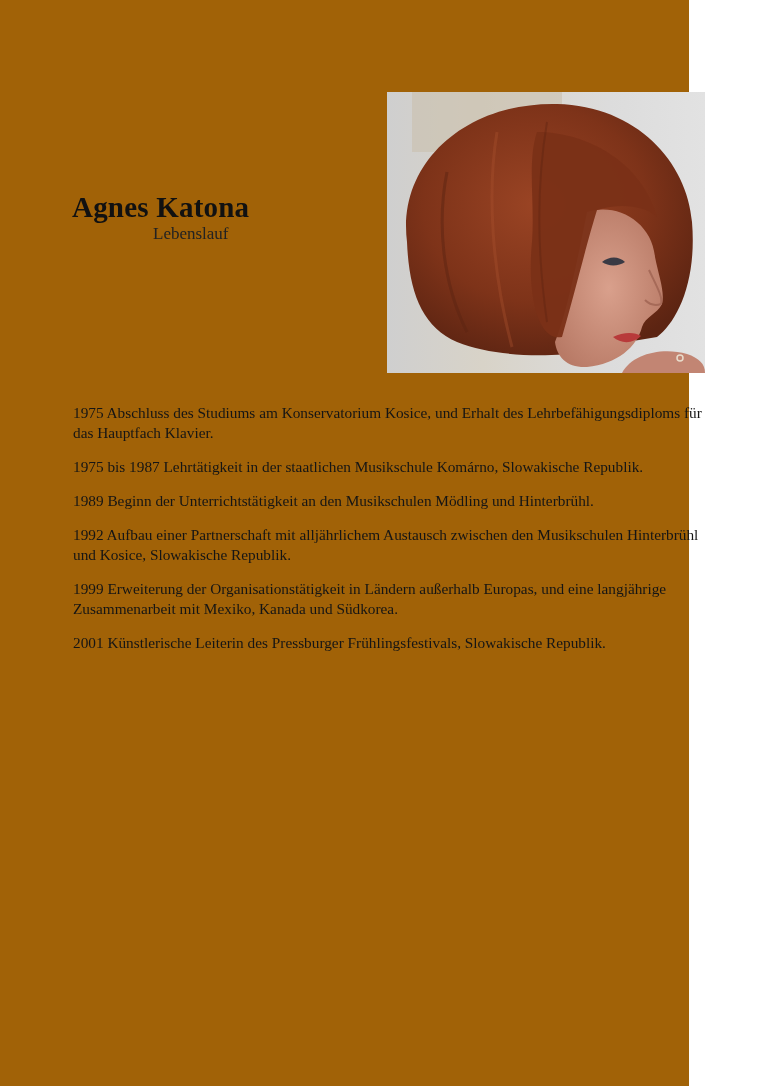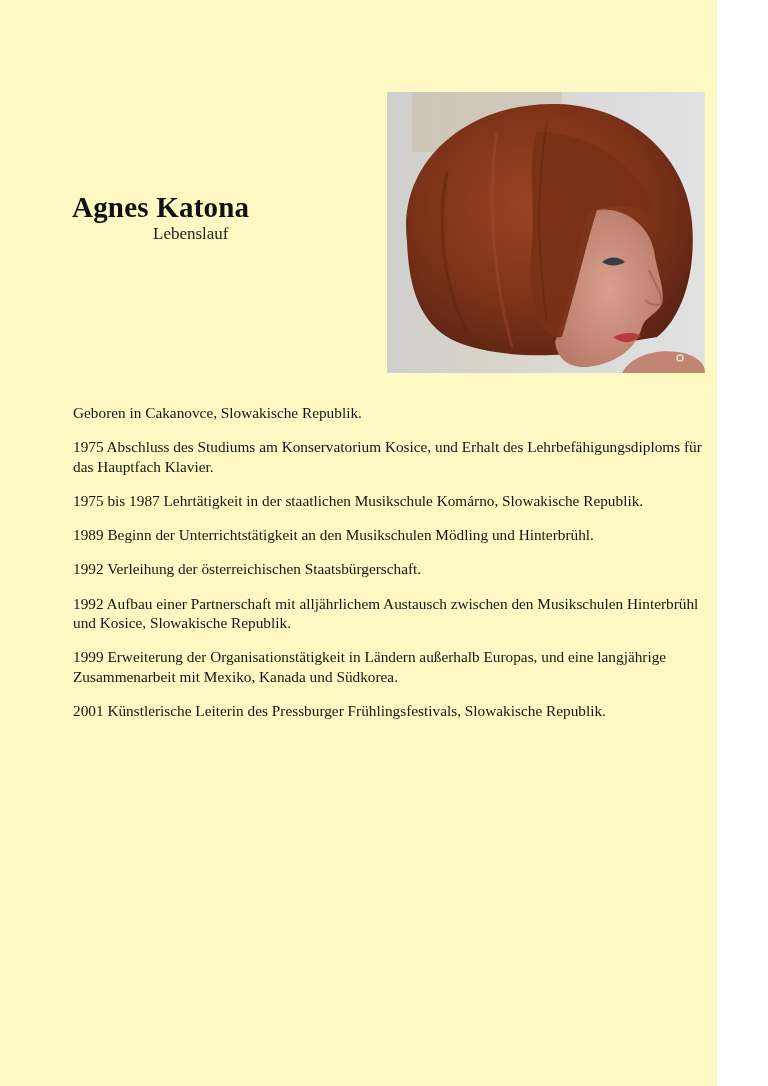--- a/index.html
+++ b/index.html
@@ -12,22 +12,21 @@
       height: 1086px;
       position: relative;
       overflow: hidden;
       font-family: "Liberation Serif", "DejaVu Serif", serif;
       color: #111111;
     }
     .page {
       position: absolute;
       left: 0; top: 0;
       width: 689px; height: 1086px;
-      background: #fef9c3;
-      padding-left: 28px;
+      background: #a16207;
     }
     .name {
       position: absolute;
       left: 72px;
       top: 190px;
       font-size: 29px;
       font-weight: bold;
       letter-spacing: 0.2px;
       line-height: 34px;
       white-space: nowrap;
@@ -111,23 +110,21 @@
       <path d="M235 281 C 245 262, 275 255, 300 262 C 312 266, 318 272, 318 281 Z" fill="#c28573"></path>
       <circle cx="293" cy="266" r="3" fill="none" stroke="#e8dccc" stroke-width="1.5"></circle>
 
       <path d="M60 80 C 50 130, 55 190, 80 240" stroke="#5c2412" stroke-width="3" fill="none" opacity="0.5"></path>
       <path d="M110 40 C 100 100, 105 180, 125 255" stroke="#a8502c" stroke-width="3" fill="none" opacity="0.4"></path>
       <path d="M160 30 C 150 90, 150 160, 160 230" stroke="#5c2412" stroke-width="2" fill="none" opacity="0.4"></path>
     </svg>
   </div>
 
   <div class="body-text">
-    <p class="entry">Geboren in Cakanovce, Slowakische Republik.</p>
     <p class="entry">1975 Abschluss des Studiums am Konservatorium Kosice, und Erhalt des Lehrbefähigungsdiploms für das Hauptfach Klavier.</p>
     <p class="entry">1975 bis 1987 Lehrtätigkeit in der staatlichen Musikschule Komárno, Slowakische Republik.</p>
     <p class="entry">1989 Beginn der Unterrichtstätigkeit an den Musikschulen Mödling und Hinterbrühl.</p>
-    <p class="entry">1992 Verleihung der österreichischen Staatsbürgerschaft.</p>
     <p class="entry">1992 Aufbau einer Partnerschaft mit alljährlichem Austausch zwischen den Musikschulen Hinterbrühl und Kosice, Slowakische Republik.</p>
     <p class="entry">1999 Erweiterung der Organisationstätigkeit in Ländern außerhalb Europas, und eine langjährige Zusammenarbeit mit Mexiko, Kanada und Südkorea.</p>
     <p class="entry">2001 Künstlerische Leiterin des Pressburger Frühlingsfestivals, Slowakische Republik.</p>
   </div>
 
 </div>
 
 </body></html>

